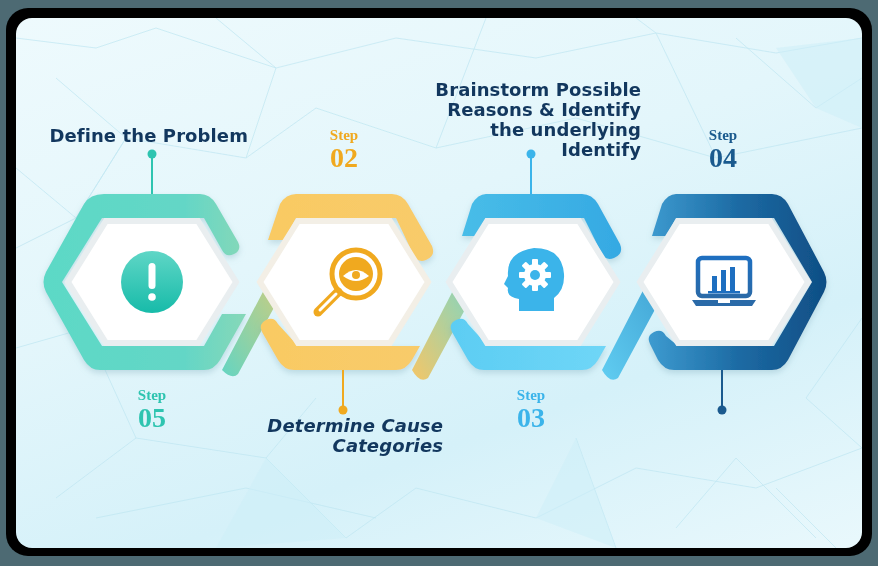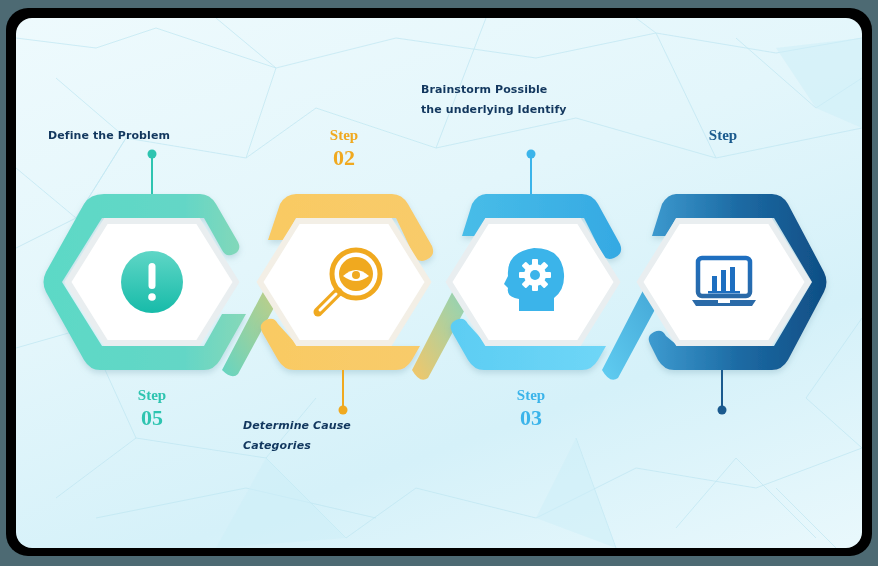--- a/index.html
+++ b/index.html
@@ -1,24 +1,24 @@
 <!DOCTYPE html>
 <html><head>
 <meta charset="utf-8">
 <style>
   html, body { margin:0; padding:0; }
   body { width:878px; height:566px; background:#4d6a73; position:relative; overflow:hidden; font-family:"DejaVu Sans", sans-serif; }
   .frame { position:absolute; left:6px; top:8px; width:866px; height:548px; background:#000; border-radius:22px; }
   .card { position:absolute; left:16px; top:18px; width:846px; height:530px; border-radius:16px; overflow:hidden;
           background: linear-gradient(160deg, #eefafd 0%, #e3f6fb 40%, #d5f1f9 70%, #e9f8fc 100%); }
   .bgsvg { position:absolute; left:0; top:0; }
-  .lbl { position:absolute; text-align:left; color:#12375e; font-weight:bold; font-size:11px; line-height:20px; letter-spacing:0.1px; }
+  .lbl { position:absolute; text-align:right; color:#12375e; font-weight:bold; font-size:18px; line-height:20px; letter-spacing:0.1px; }
   .step { position:absolute; text-align:center; font-weight:bold;font-family:Liberation Serif, serif; }
   .step .s { font-size:15px; line-height:18px; display:block; }
-  .step .n { font-size:22px; line-height:28px; display:block;text-align:center; }
+  .step .n { font-size:28px; line-height:28px; display:block;text-align:center; }
   .diagram { position:absolute; left:0; top:0; }
 </style>
 </head>
 <body>
 
 <div class="frame"></div>
 <div class="card">
 
   <svg class="bgsvg" width="846" height="530">
     <g stroke="#bfe6f1" stroke-width="0.8" fill="none" opacity="0.9">
@@ -194,25 +194,27 @@
     <span class="s">Step</span>
     <span class="n">02</span>
   </div>
   <div class="lbl" style="left:227px; top:398px; width:200px;font-style:italic;">
     <div>Determine Cause</div>
     <div>Categories</div>
   </div>
 
   <div class="lbl" style="left:405px; top:62px; width:220px;">
     <div>Brainstorm Possible</div>
+    <div>Reasons &amp; Identify</div>
     <div>the underlying Identify</div>
   </div>
   <div class="step" style="left:475px; top:368px; width:80px; color:#3bb4ea;">
     <span class="s">Step</span>
     <span class="n">03</span>
   </div>
 
   <div class="step" style="left:667px; top:108px; width:80px; color:#1a5a8e;">
     <span class="s">Step</span>
+    <span class="n">04</span>
   </div>
   <div class="lbl" style="left:590px; top:398px; width:232px;">
   </div>
 </div>
 
 </body></html>

